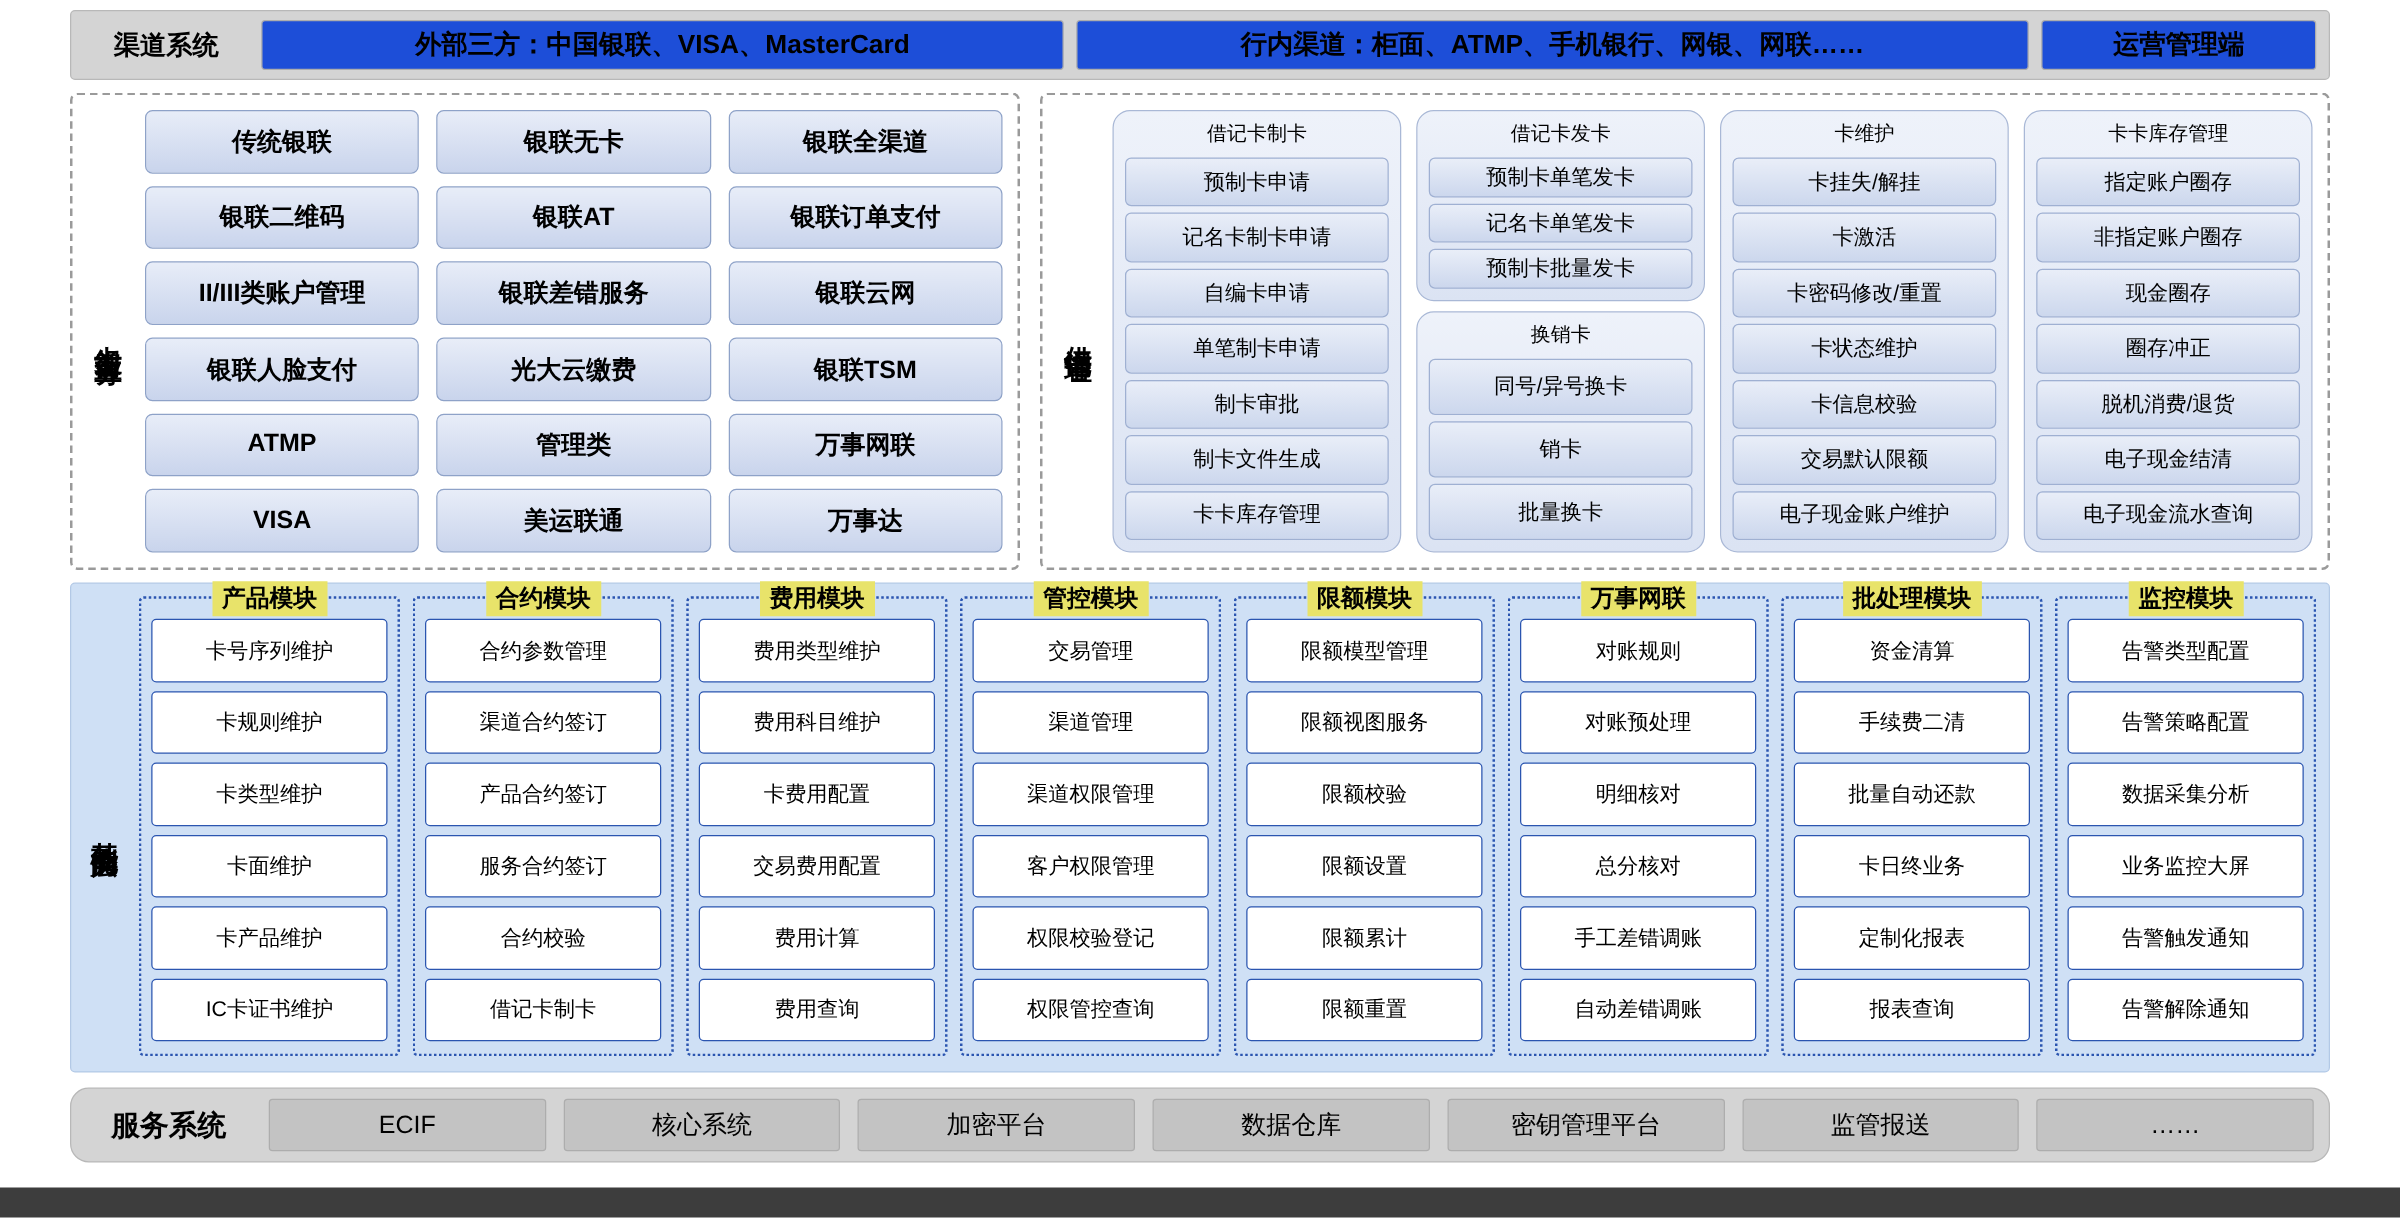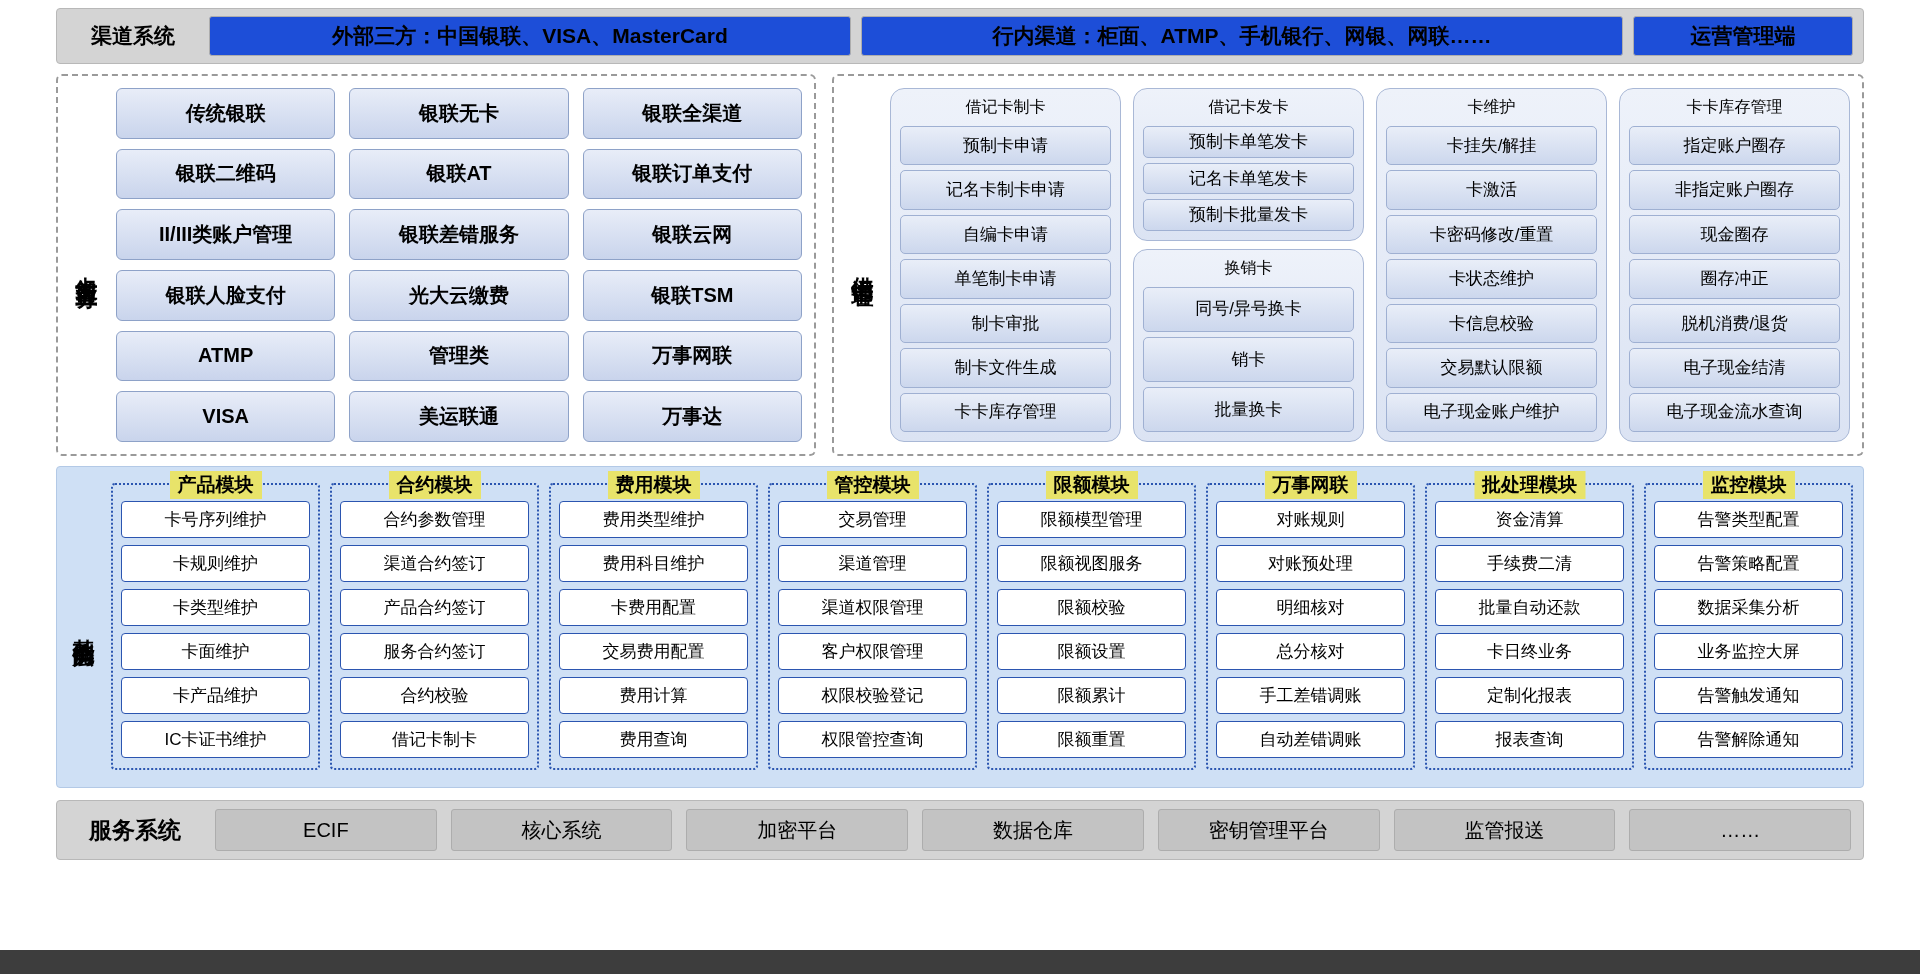--- a/index.html
+++ b/index.html
@@ -161,22 +161,21 @@
 
   
   .base-layer {
     margin-top: 10px;
     background: #cfe0f5;
     border: 1px solid #b3c9e6;
     border-radius: 4px;
     display: flex;
     padding: 10px 10px 12px 4px;
     box-sizing: border-box;
-    height: 322px;
-    align-items: center;
+    height: 392px;
   }
   .base-cols {
     flex: 1 1 auto;
     display: flex;
     gap: 10px;
     padding-left: 4px;
   }
   .module {
     flex: 1 1 0;
     border: 2px dotted #2b55b0;
@@ -213,21 +212,21 @@
     display: flex;
     align-items: center;
     justify-content: center;
   }
 
   
   .service-band {
     margin-top: 12px;
     background: #d4d4d4;
     border: 1px solid #b8b8b8;
-    border-radius: 4px;
+    border-radius: 15px;
     height: 60px;
     display: flex;
     align-items: center;
     padding: 0 12px;
     box-sizing: border-box;
     gap: 14px;
   }
   .service-title {
     font-size: 23px;
     font-weight: bold;

